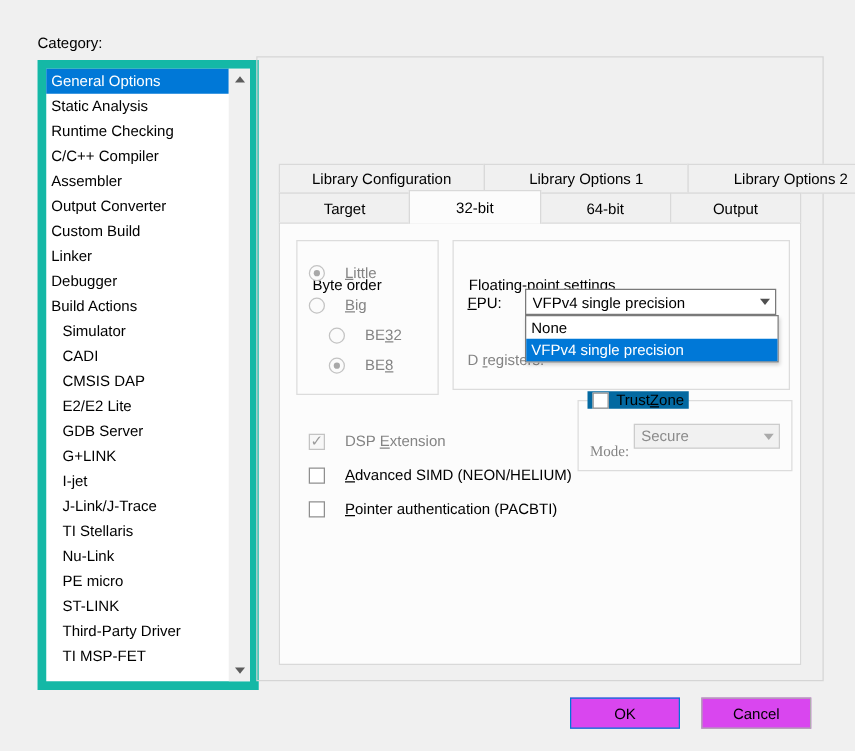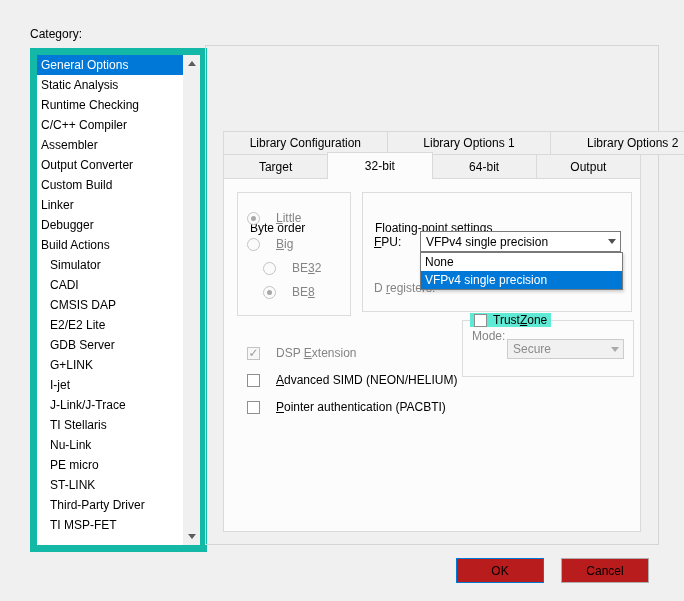--- a/index.html
+++ b/index.html
@@ -83,24 +83,24 @@
     border-left:4px solid transparent; border-right:4px solid transparent;
     border-top:5px solid #505050; }
   .combo.disabled { background:#f1f1f1; border-color:#cccccc; color:#8b8b8b; }
   .combo.disabled .dd-btn::after { border-top-color:#aaaaaa; }
 
   .dropdown { position:absolute; background:#fff; border:1px solid #7a7a7a;
     z-index:10; box-shadow:1px 2px 3px rgba(0,0,0,0.18); }
   .dd-item { height:18px; line-height:18px; padding-left:4px; white-space:nowrap; }
   .dd-item.hl { background:#0078d7; color:#fff; }
 
-  .tz-legend { position:absolute; z-index:2; background:#5eead4; padding:0 4px;
+  .tz-legend { position:absolute; z-index:2; background:#0369a1; padding:0 4px;
     display:flex; align-items:center; gap:6px; white-space:nowrap; }
 
-  .btn { position:absolute; width:88px; height:25px; background:#b91c1c;
+  .btn { position:absolute; width:88px; height:25px; background:#d946ef;
     border:1px solid #adadad; display:flex; align-items:center; justify-content:center;
     font-family:inherit; font-size:12px; color:#000; padding:0; }
   .btn.default { border:1px solid #0078d7; }
 </style>
 </head>
 <body>
 
 <div class="screen">
 
   <div class="abs category-label">Category:</div>
@@ -201,21 +201,21 @@
   <div class="ctl-row" style="left:247px; top:373px;">
     <span class="checkbox"></span>
     <span><u>A</u>dvanced SIMD (NEON/HELIUM)</span>
   </div>
   <div class="ctl-row" style="left:247px; top:400px;">
     <span class="checkbox"></span>
     <span><u>P</u>ointer authentication (PACBTI)</span>
   </div>
 
   <div class="groupbox" style="left:462px; top:320px; width:170px; height:55px;">
-    <div class="ctl-row" style="left:9px; top:8px;">
+    <div class="ctl-row" style="left:9px; top:33px;font-family:Liberation Serif, serif;">
       <span class="dis-text">Mode:</span>
     </div>
     <div class="combo disabled" style="left:44px; top:18px; width:117px; height:20px;">
       <span class="value">Secure</span>
       <span class="dd-btn"></span>
     </div>
   </div>
   <div class="tz-legend" style="left:470px; top:313px;">
     <span class="checkbox"></span>
     <span>Trust<u>Z</u>one</span>

